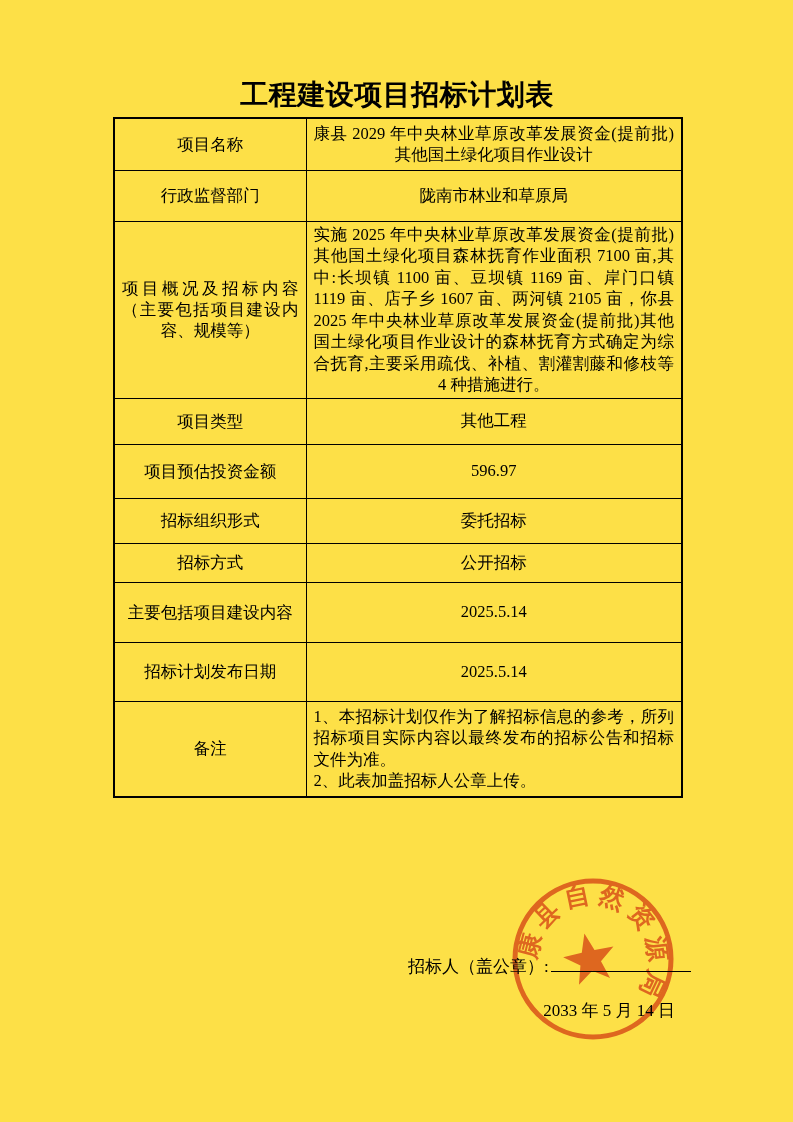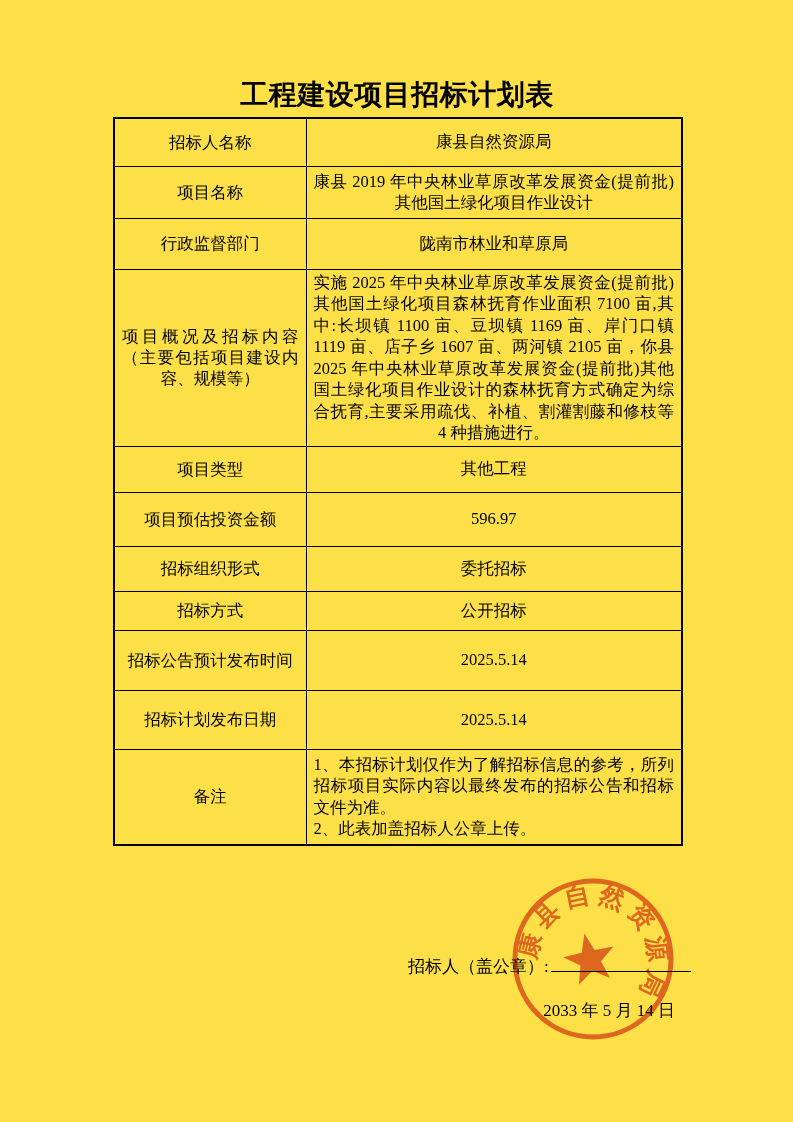--- a/index.html
+++ b/index.html
@@ -111,27 +111,23 @@
 <div class="page">
 
   <div class="doc-title">工程建设项目招标计划表</div>
 
   <table class="form">
     <colgroup>
       <col style="width:192px">
       <col style="width:376px">
     </colgroup>
     <tbody>
-      <tr class="r0">
-        <td class="label">招标人名称</td>
-        <td class="center">康县自然资源局</td>
-      </tr>
       <tr class="r1">
         <td class="label">项目名称</td>
-        <td class="jc">康县 2019 年中央林业草原改革发展资金(提前批)其他国土绿化项目作业设计</td>
+        <td class="jc">康县 2029 年中央林业草原改革发展资金(提前批)其他国土绿化项目作业设计</td>
       </tr>
       <tr class="r2">
         <td class="label">行政监督部门</td>
         <td class="center">陇南市林业和草原局</td>
       </tr>
       <tr class="r4">
         <td class="label">项目概况及招标内容（主要包括项目建设内容、规模等）</td>
         <td class="jc">实施 2025 年中央林业草原改革发展资金(提前批)其他国土绿化项目森林抚育作业面积 7100 亩,其中:长坝镇 1100 亩、豆坝镇 1169 亩、岸门口镇 1119 亩、店子乡 1607 亩、两河镇 2105 亩，你县 2025 年中央林业草原改革发展资金(提前批)其他国土绿化项目作业设计的森林抚育方式确定为综合抚育,主要采用疏伐、补植、割灌割藤和修枝等 4 种措施进行。</td>
       </tr>
       <tr class="r5">
@@ -144,21 +140,21 @@
       </tr>
       <tr class="r7">
         <td class="label">招标组织形式</td>
         <td class="center">委托招标</td>
       </tr>
       <tr class="r8">
         <td class="label">招标方式</td>
         <td class="center">公开招标</td>
       </tr>
       <tr class="r9">
-        <td class="label">招标公告预计发布时间</td>
+        <td class="label">主要包括项目建设内容</td>
         <td class="center">2025.5.14</td>
       </tr>
       <tr class="r10">
         <td class="label">招标计划发布日期</td>
         <td class="center">2025.5.14</td>
       </tr>
       <tr class="r11">
         <td class="label">备注</td>
         <td class="jl">
           <div>1、本招标计划仅作为了解招标信息的参考，所列招标项目实际内容以最终发布的招标公告和招标文件为准。</div>

